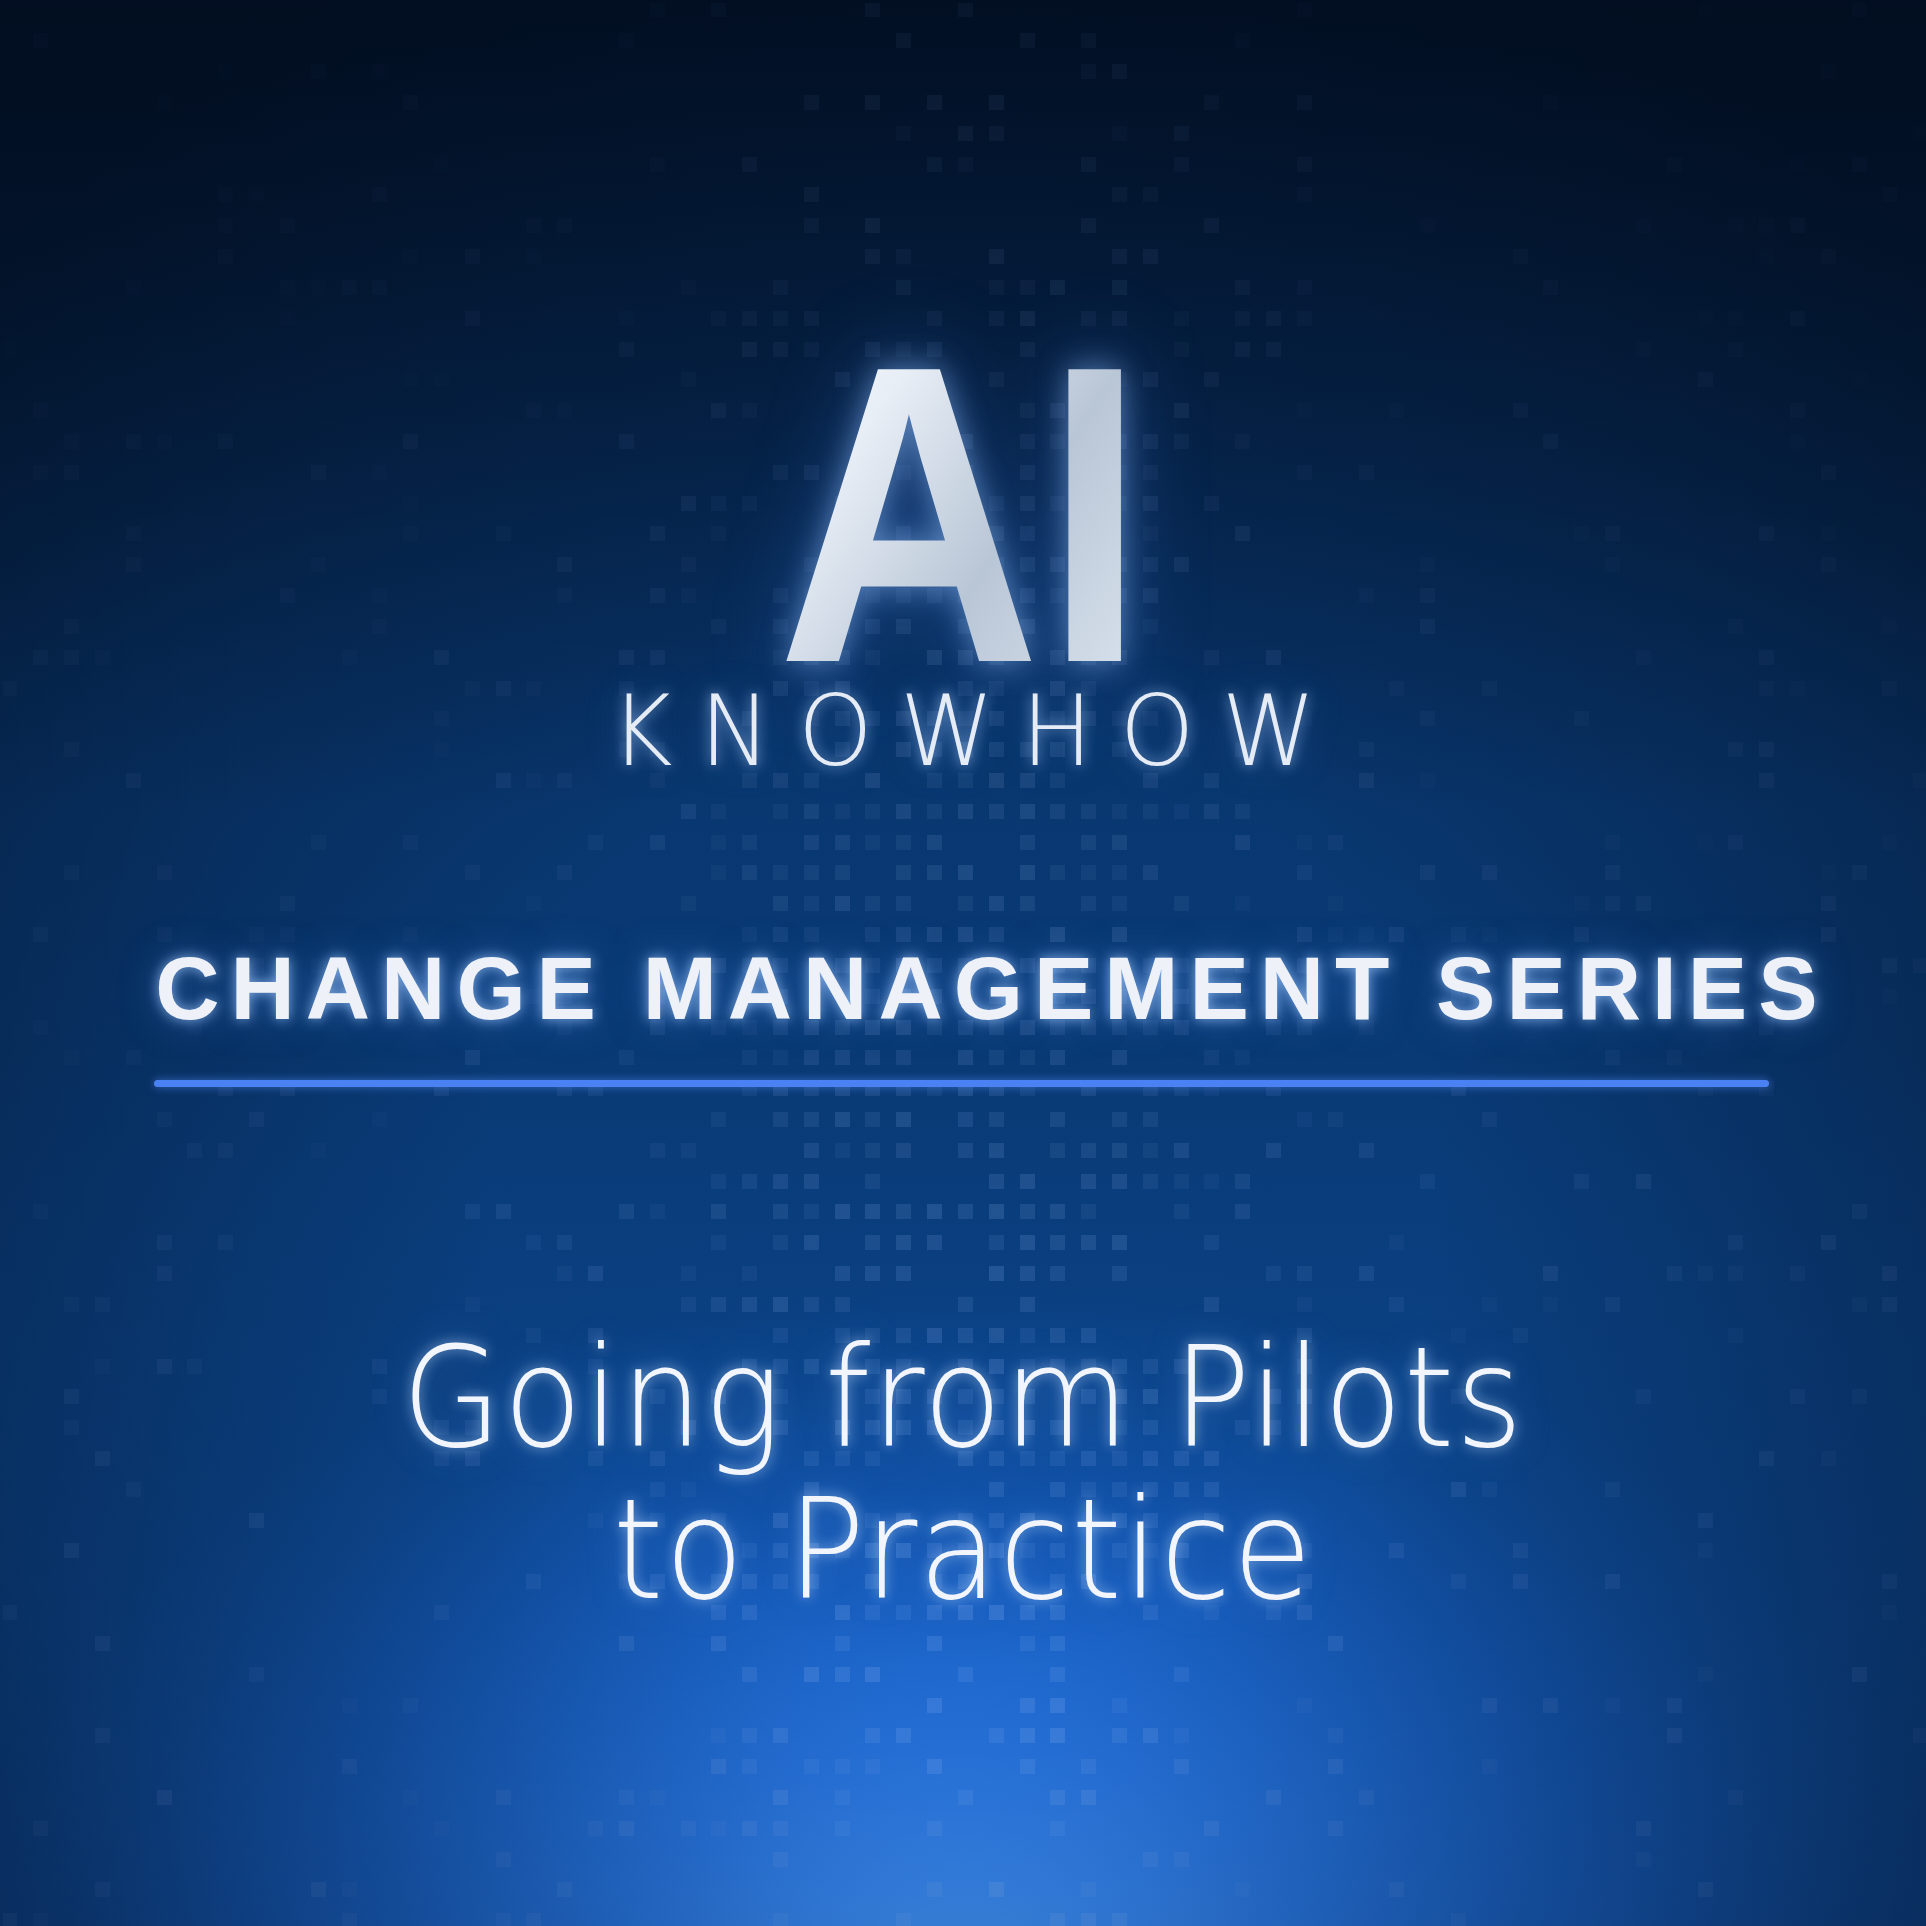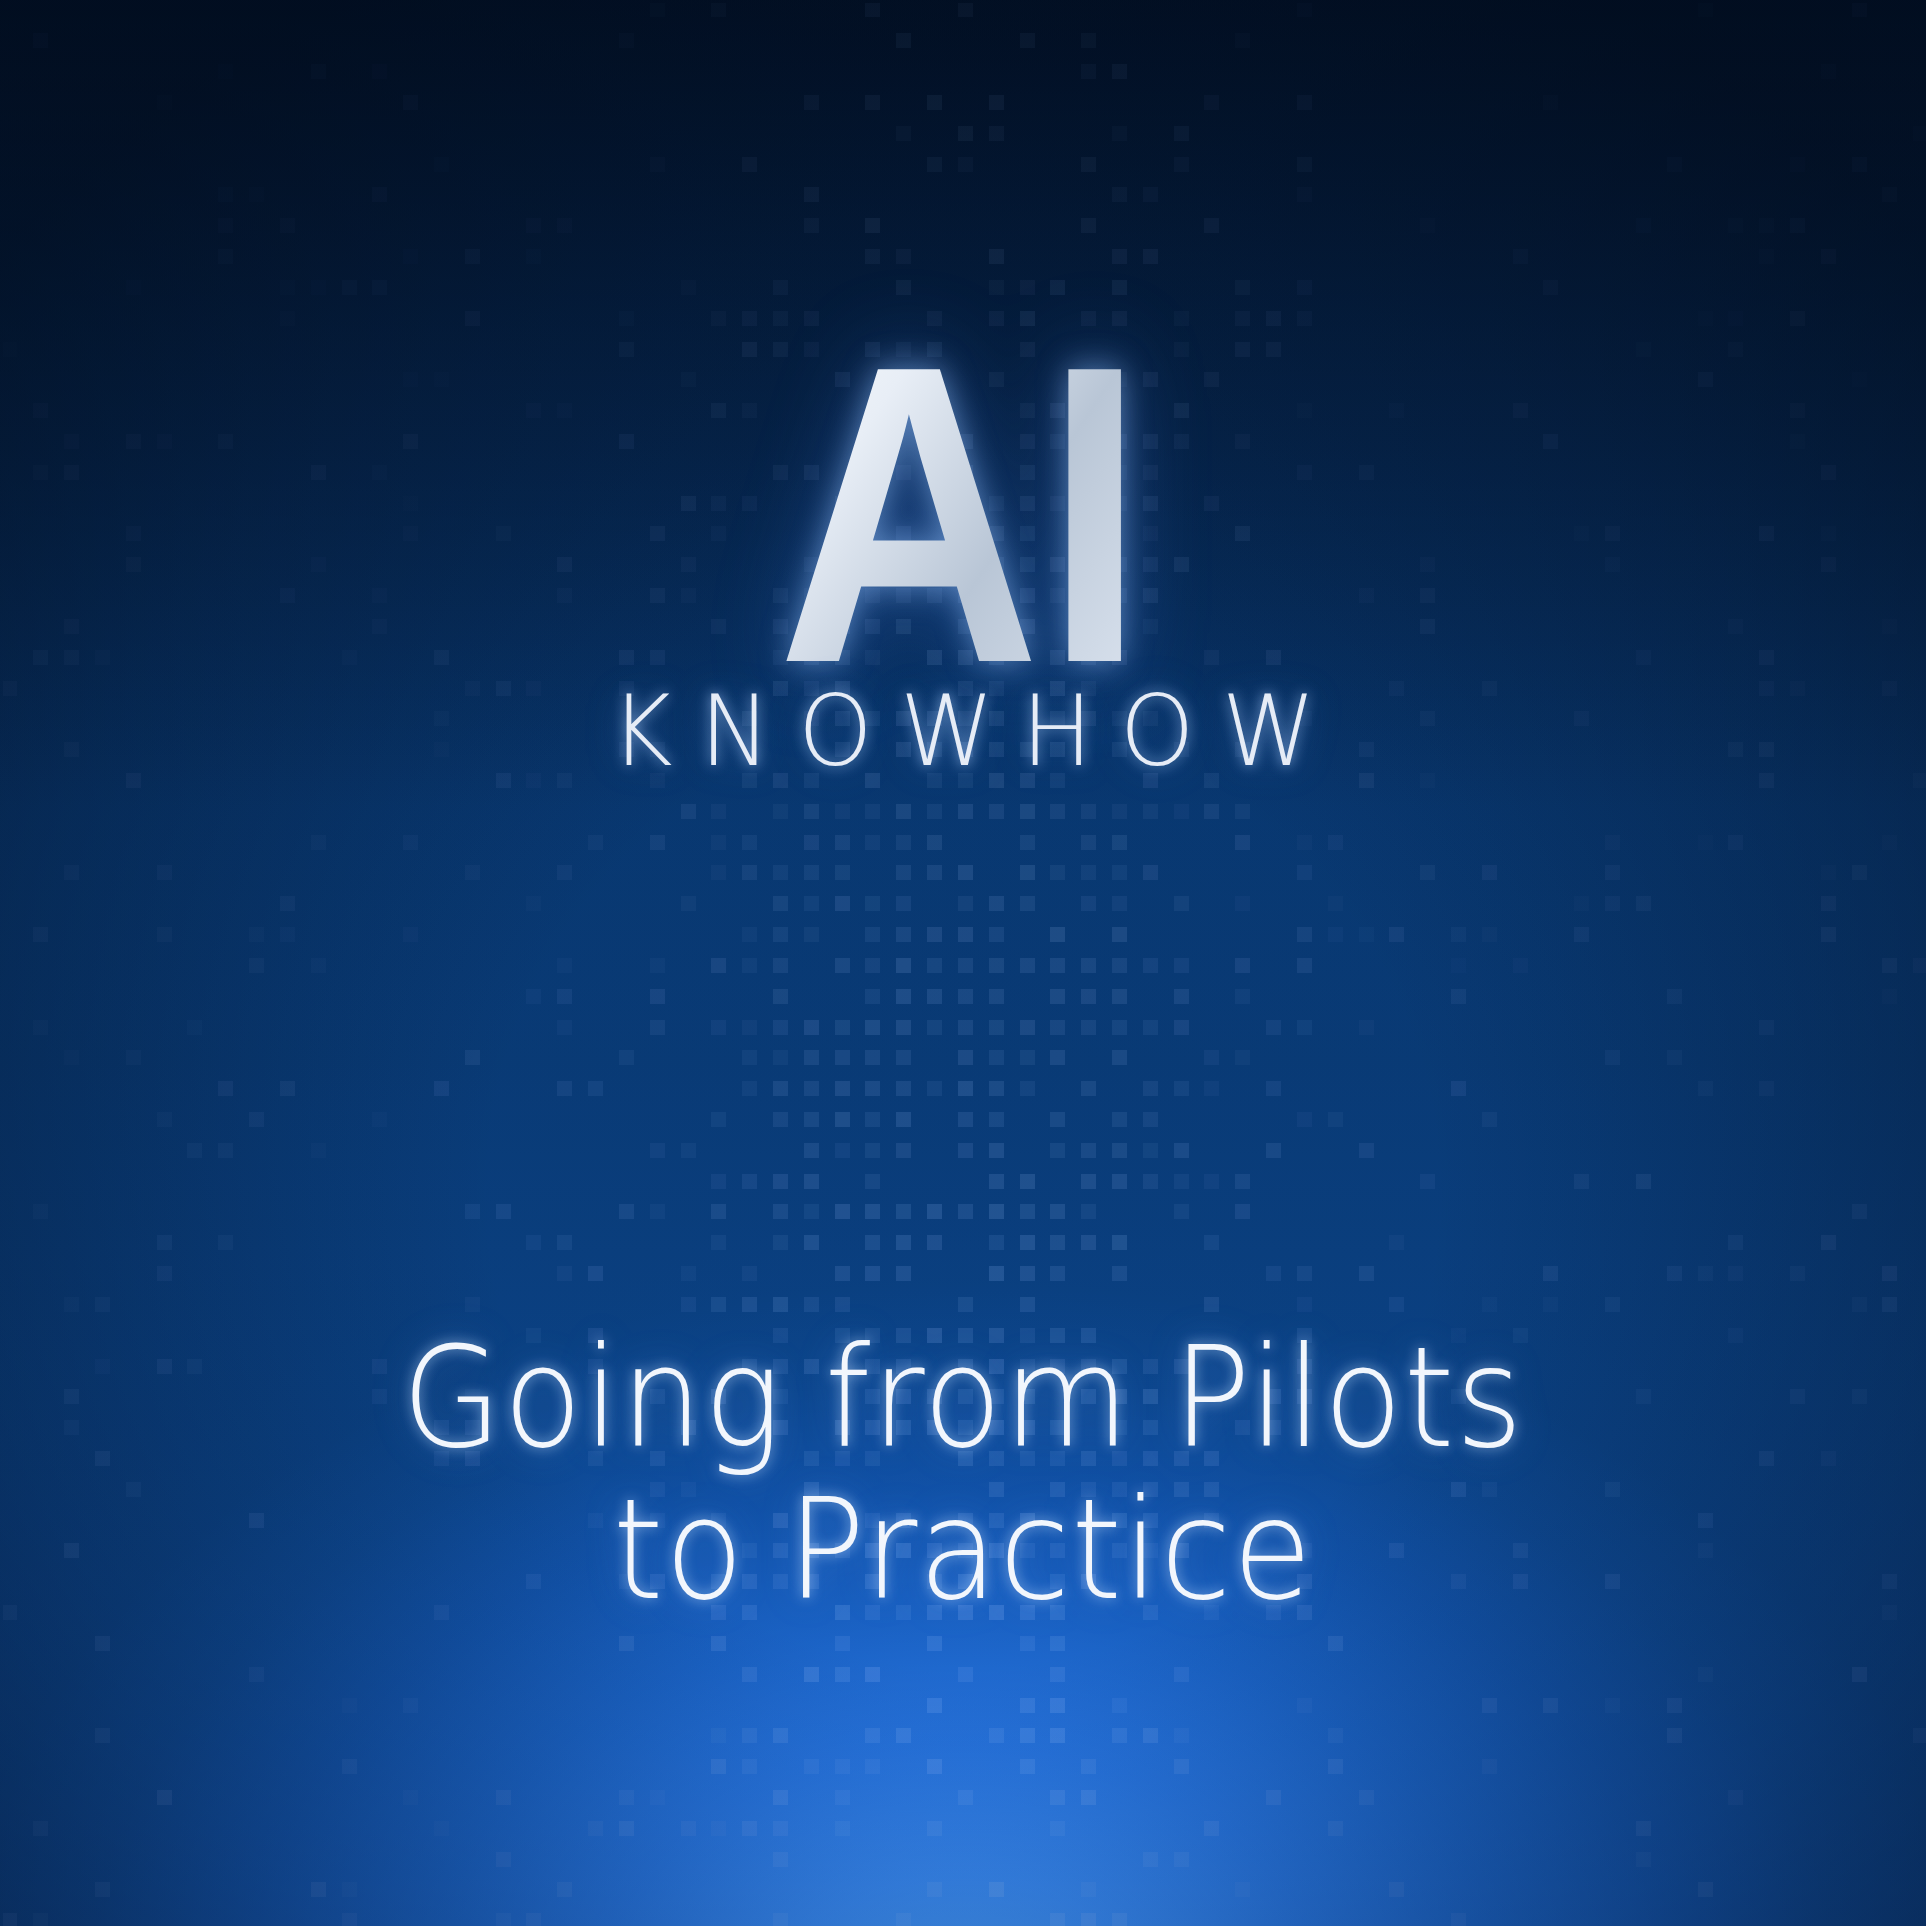--- a/index.html
+++ b/index.html
@@ -1151,20 +1151,24 @@
       <div class="px" style="left: 1451px; top: 1913px; width: 14.8px; height: 14.8px; background: rgba(112, 153, 227, 0.12);"></div>
     </div>
   <div class="bg-vignette"></div>
 
   <div class="content">
 
     <div class="ai-logo">AI</div>
 
     <div class="knowhow">KNOWHOW</div>
 
+    <div class="series-wrap">
+      <div class="series-title">CHANGE MANAGEMENT SERIES</div>
+      <div class="series-rule"></div>
+    </div>
 
     <div class="episode">
       <span class="ln">Going from Pilots</span>
       <span class="ln">to Practice</span>
     </div>
 
   </div>
 </div>
 
 

